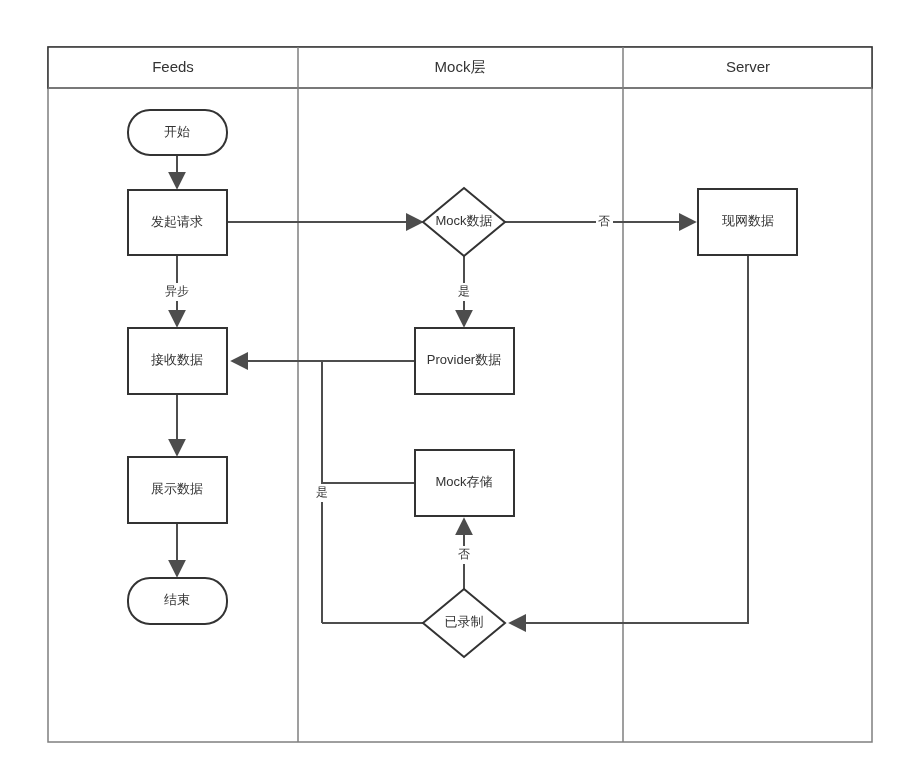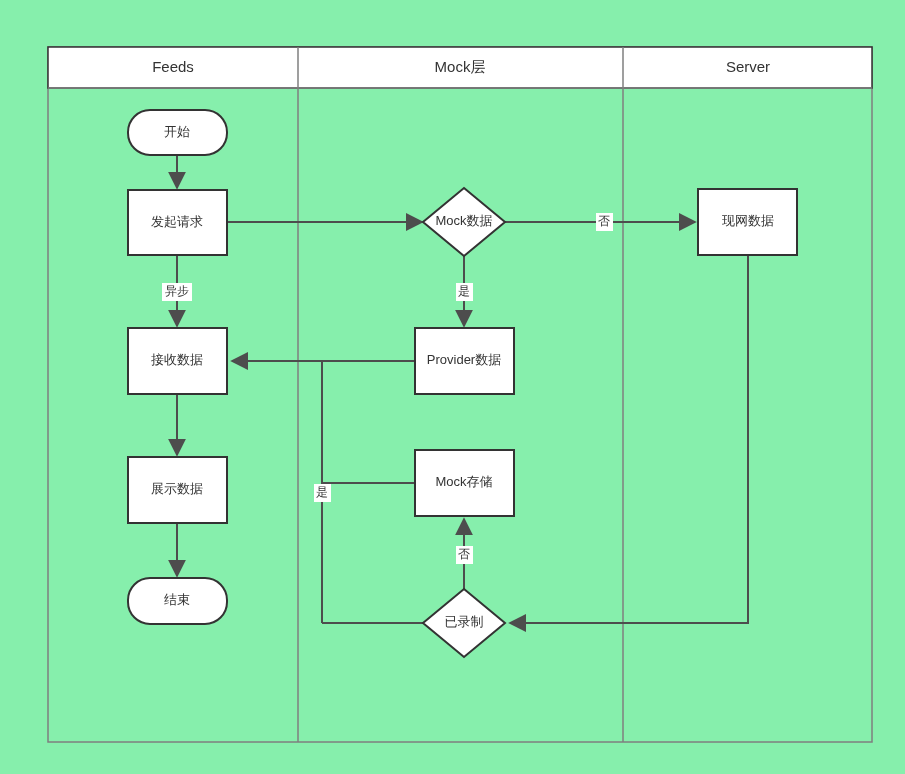--- a/index.html
+++ b/index.html
@@ -10,21 +10,21 @@
   body {
     width: 905px;
     height: 774px;
     font-family: "Liberation Sans", "DejaVu Sans", sans-serif;
     overflow: hidden;
   }
   #stage {
     position: relative;
     width: 905px;
     height: 774px;
-    background: #86efac;
+    background: #ffffff;
   }
   #flow-svg {
     position: absolute;
     left: 0;
     top: 0;
     width: 905px;
     height: 774px;
   }
   .lane-header-text {
     font-size: 15px;

